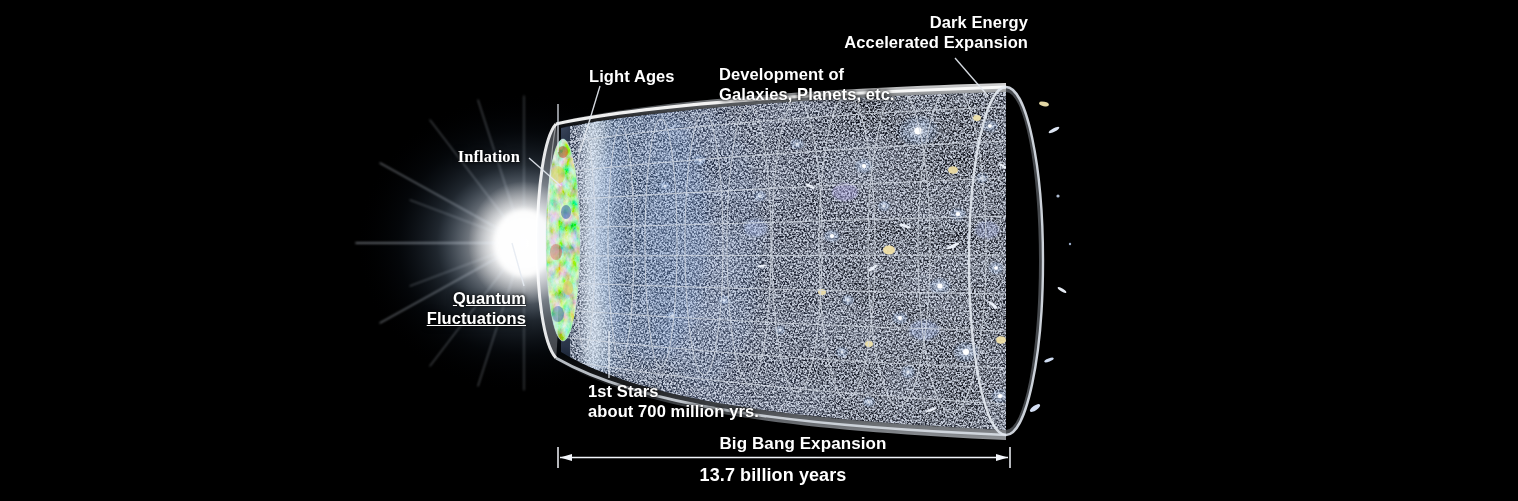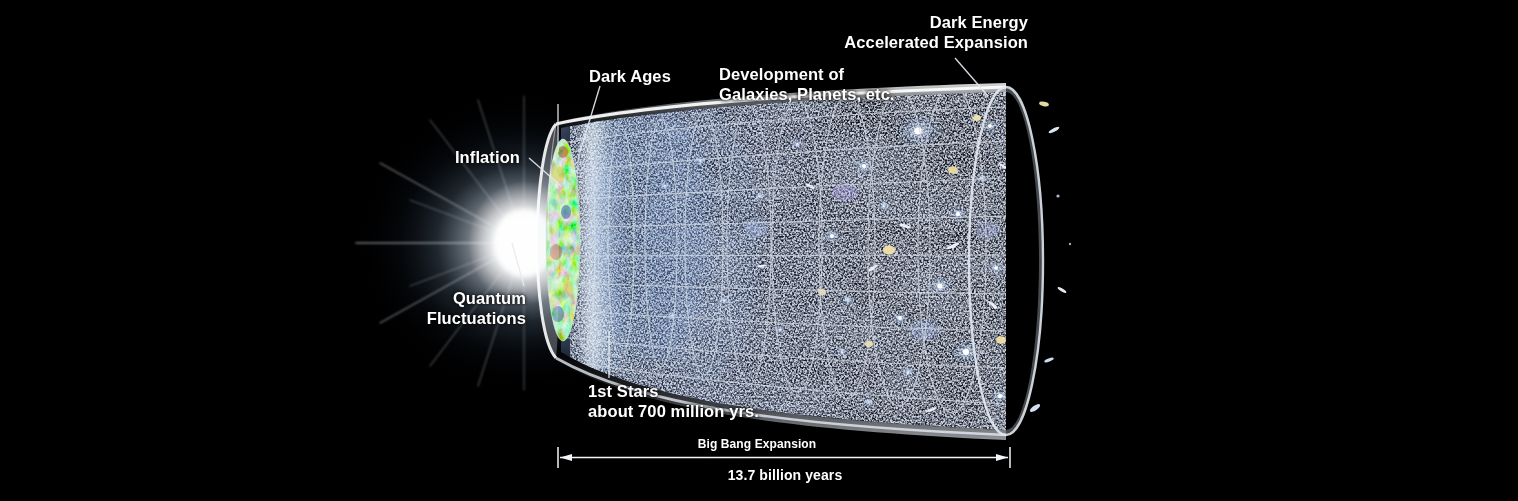--- a/index.html
+++ b/index.html
@@ -24,25 +24,25 @@
     pointer-events:none;
   }
   .lbl.r{text-align:right;}
   .lbl.c{text-align:center;}
   .lbl.l{text-align:left;}
 
   #lbl-afterglow{right:949px;top:48px;width:260px;}
   #lbl-darkages{left:589px;top:66px;width:140px;}
   #lbl-development{left:719px;top:64px;width:230px;}
   #lbl-darkenergy{right:490px;top:12px;width:320px;}
-  #lbl-inflation{right:998px;top:147px;width:180px;}
-  #lbl-quantum{right:992px;top:288px;width:220px;}
+  #lbl-inflation{right:998px;top:147px;width:180px;font-family:Liberation Serif, serif;}
+  #lbl-quantum{right:992px;top:288px;width:220px;text-decoration:underline;}
   #lbl-firststars{left:588px;top:381px;width:260px;}
-  #lbl-bigbang{left:532px;top:434px;width:450px;font-size:12px;}
-  #lbl-years{left:560px;top:465px;width:450px;font-size:14px;}
+  #lbl-bigbang{left:578px;top:434px;width:450px;font-size:17px;}
+  #lbl-years{left:548px;top:465px;width:450px;font-size:18px;}
 </style>
 </head>
 <body>
 
 <div id="stage">
 
   <svg class="layer" viewBox="0 0 1518 501">
     <defs>
 
       <radialGradient id="gFlash" cx="50%" cy="50%" r="50%">
@@ -331,21 +331,21 @@
 
     <g stroke="#f2f5fa" stroke-width="1.5">
       <line x1="558" y1="447" x2="558" y2="468"></line>
       <line x1="1010" y1="447" x2="1010" y2="468"></line>
       <line x1="560" y1="457.5" x2="1008" y2="457.5"></line>
       <polygon points="560,457.5 572,454 572,461" fill="#f2f5fa" stroke="none"></polygon>
       <polygon points="1008,457.5 996,454 996,461" fill="#f2f5fa" stroke="none"></polygon>
     </g>
   </svg>
 
-  <div class="lbl l" id="lbl-darkages">Dark Ages</div>
+  <div class="lbl l" id="lbl-darkages">Light Ages</div>
   <div class="lbl l" id="lbl-development">Development of
 Galaxies, Planets, etc.</div>
   <div class="lbl r" id="lbl-darkenergy">Dark Energy
 Accelerated Expansion</div>
   <div class="lbl r" id="lbl-inflation">Inflation</div>
   <div class="lbl r" id="lbl-quantum">Quantum
 Fluctuations</div>
   <div class="lbl l" id="lbl-firststars">1st Stars
 about 700 million yrs.</div>
   <div class="lbl c" id="lbl-bigbang">Big Bang Expansion</div>

